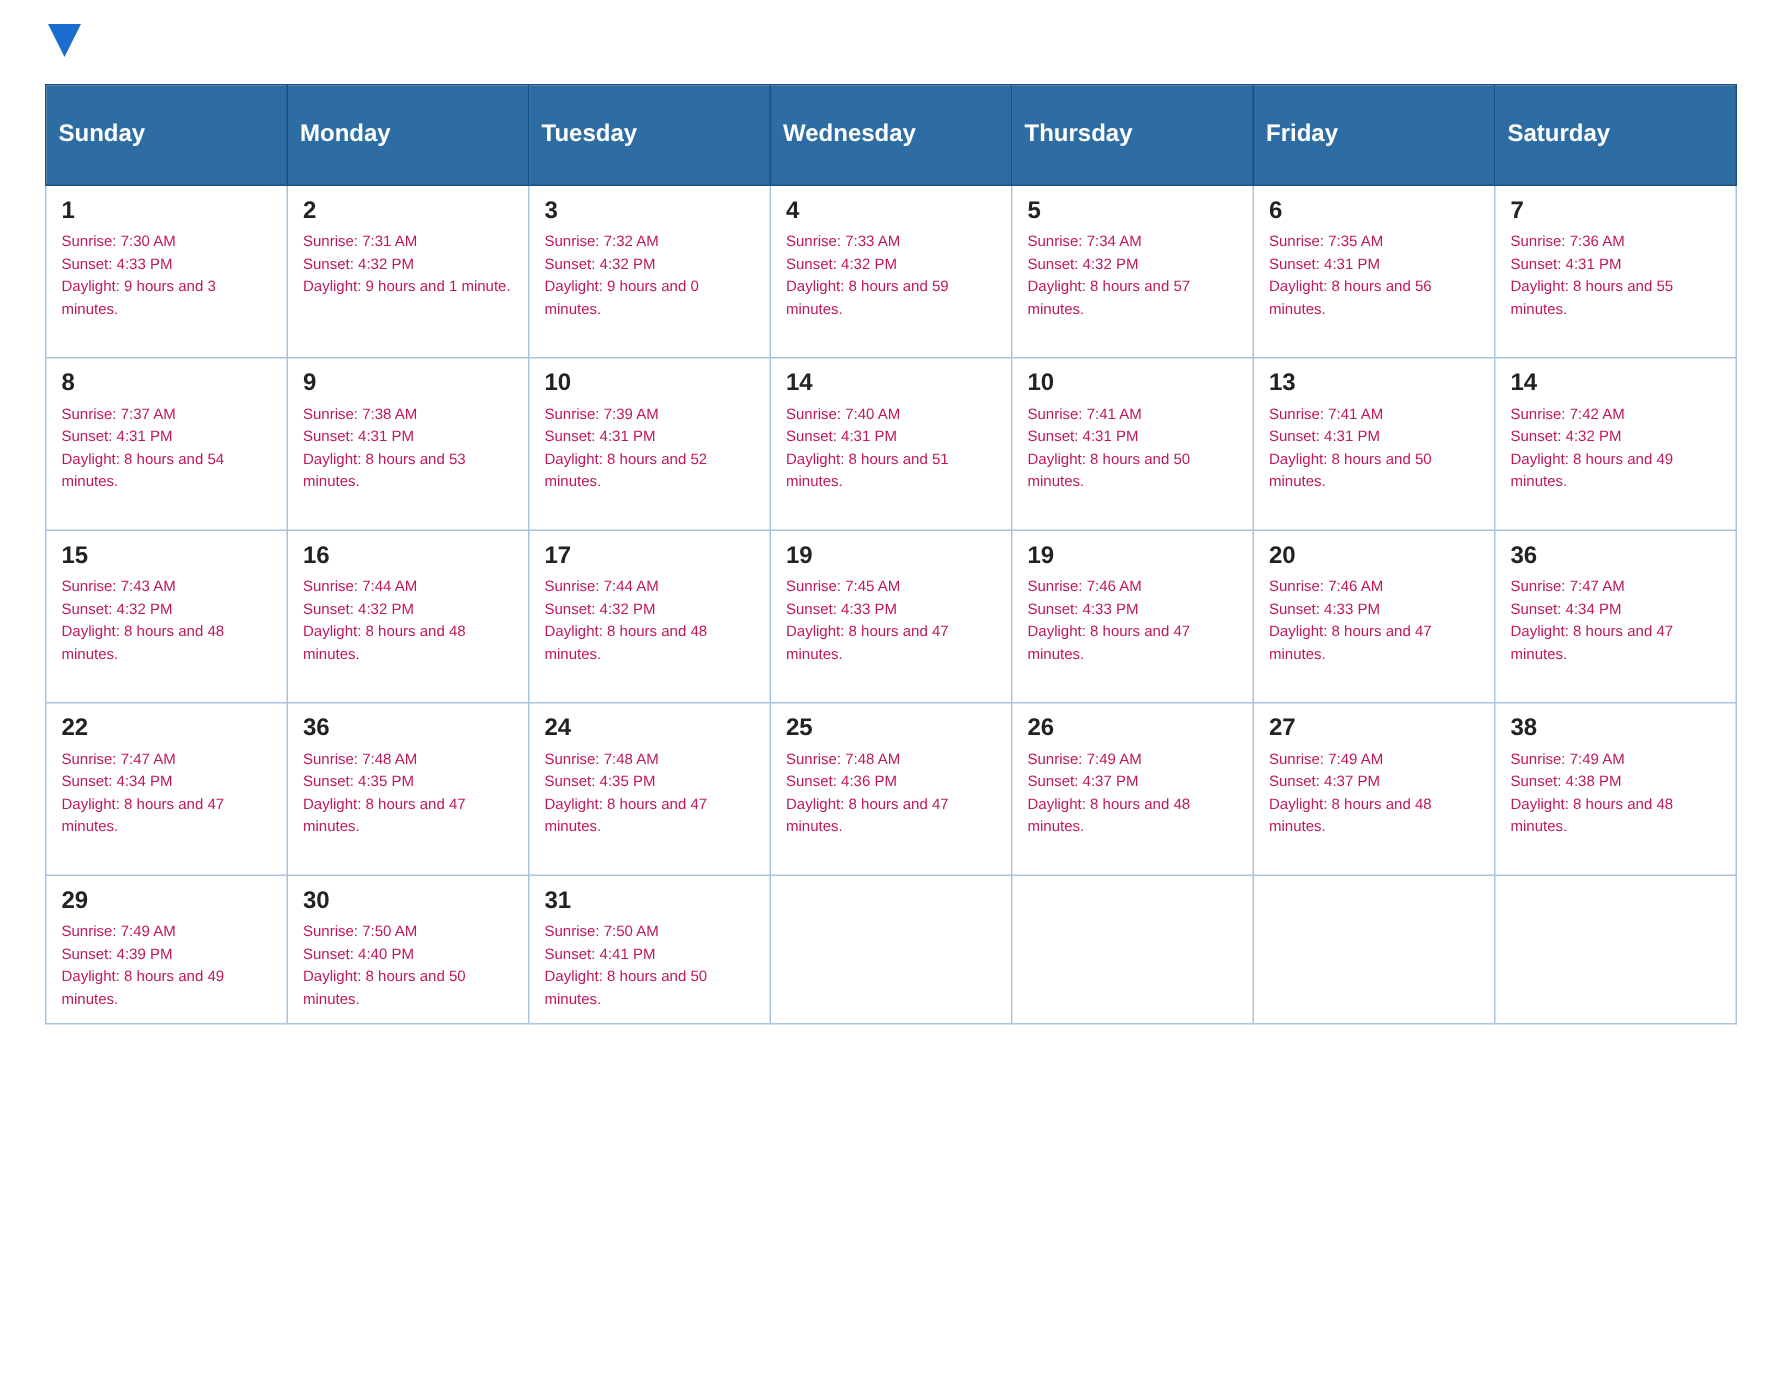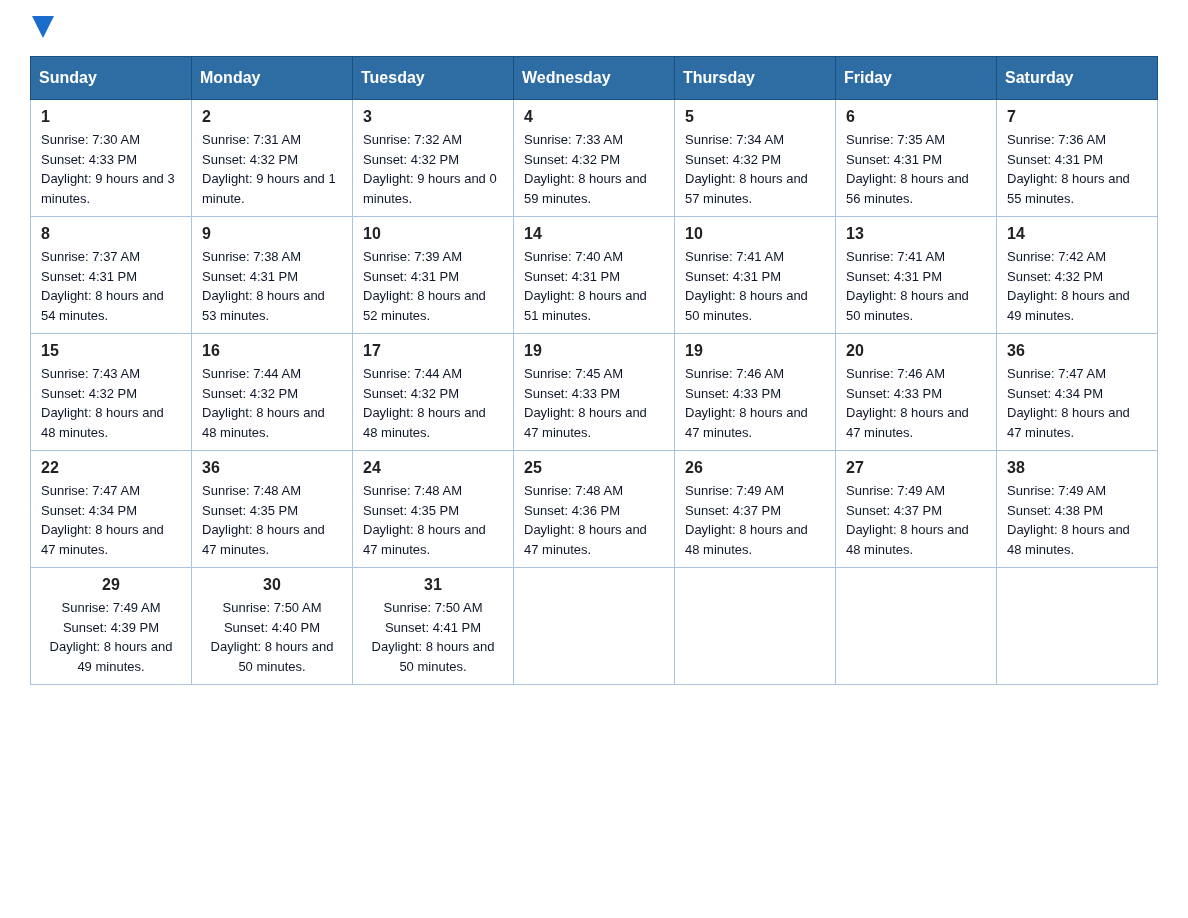--- a/index.html
+++ b/index.html
@@ -53,50 +53,49 @@
     .calendar-table {
       width: 100%;
       border-collapse: collapse;
       table-layout: fixed;
     }
     .calendar-table th {
       background-color: #2e6da4;
       color: #fff;
       font-size: 16px;
       font-weight: bold;
-      padding: 12px 8px;
+      padding: 24px 8px;
       text-align: left;
       border: 1px solid #1a5080;
     }
     .calendar-table td {
       vertical-align: top;
       border: 1px solid #aac4e0;
       padding: 8px 10px;
       font-size: 13px;
       color: #222;
       height: 115px;
     }
     .day-number {
       font-size: 16px;
       font-weight: bold;
       display: block;
       margin-bottom: 4px;
     }
     .day-info {
-      font-size: 13px;
+      font-size: 10px;
       line-height: 1.5;
-      color: #0f172a;
+      color: #be185d;
     }
     .empty-cell {
       background: #fff;
     }
     tr:last-child td {
       height: auto;
       min-height: 80px;
-      text-align: center;
     }
   </style>
 </head>
 <body>
 
 <div class="header-area">
   <div class="logo">
     <div style="display:flex; align-items:center;">
       <span class="logo-general"></span>
       <svg width="22" height="22" viewBox="0 0 22 22" style="margin-left:2px; margin-top:-4px;">

